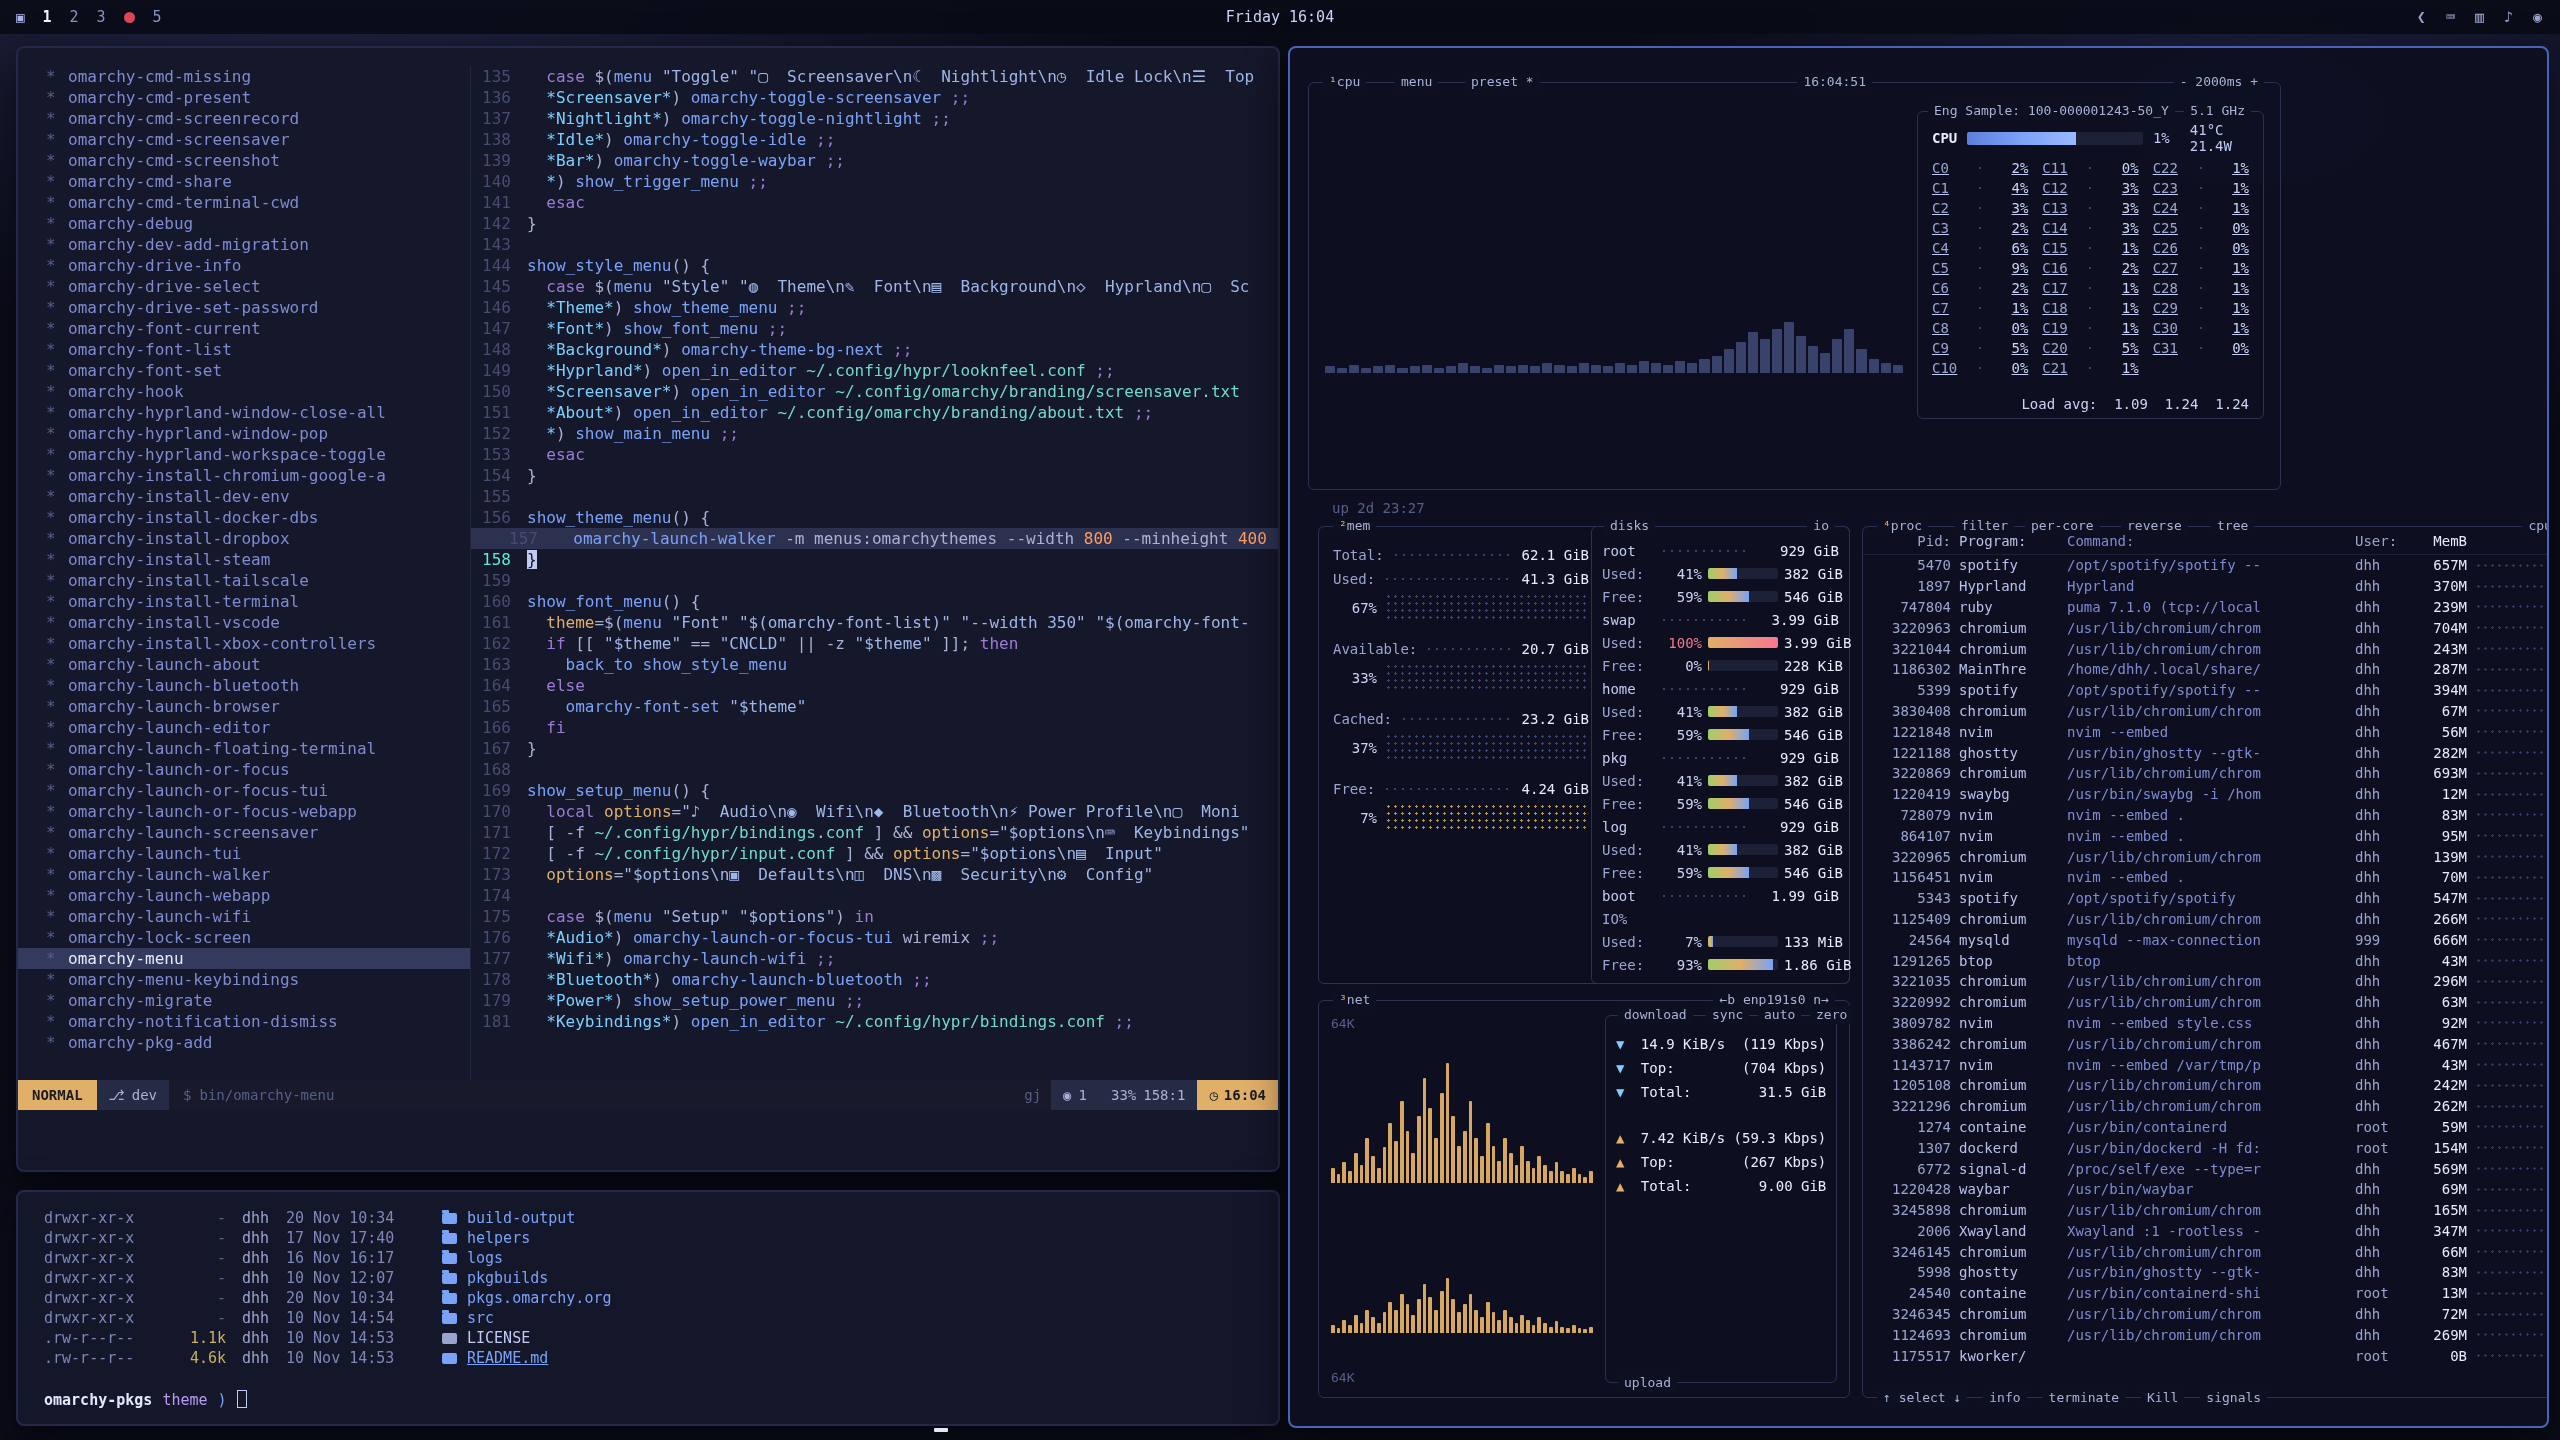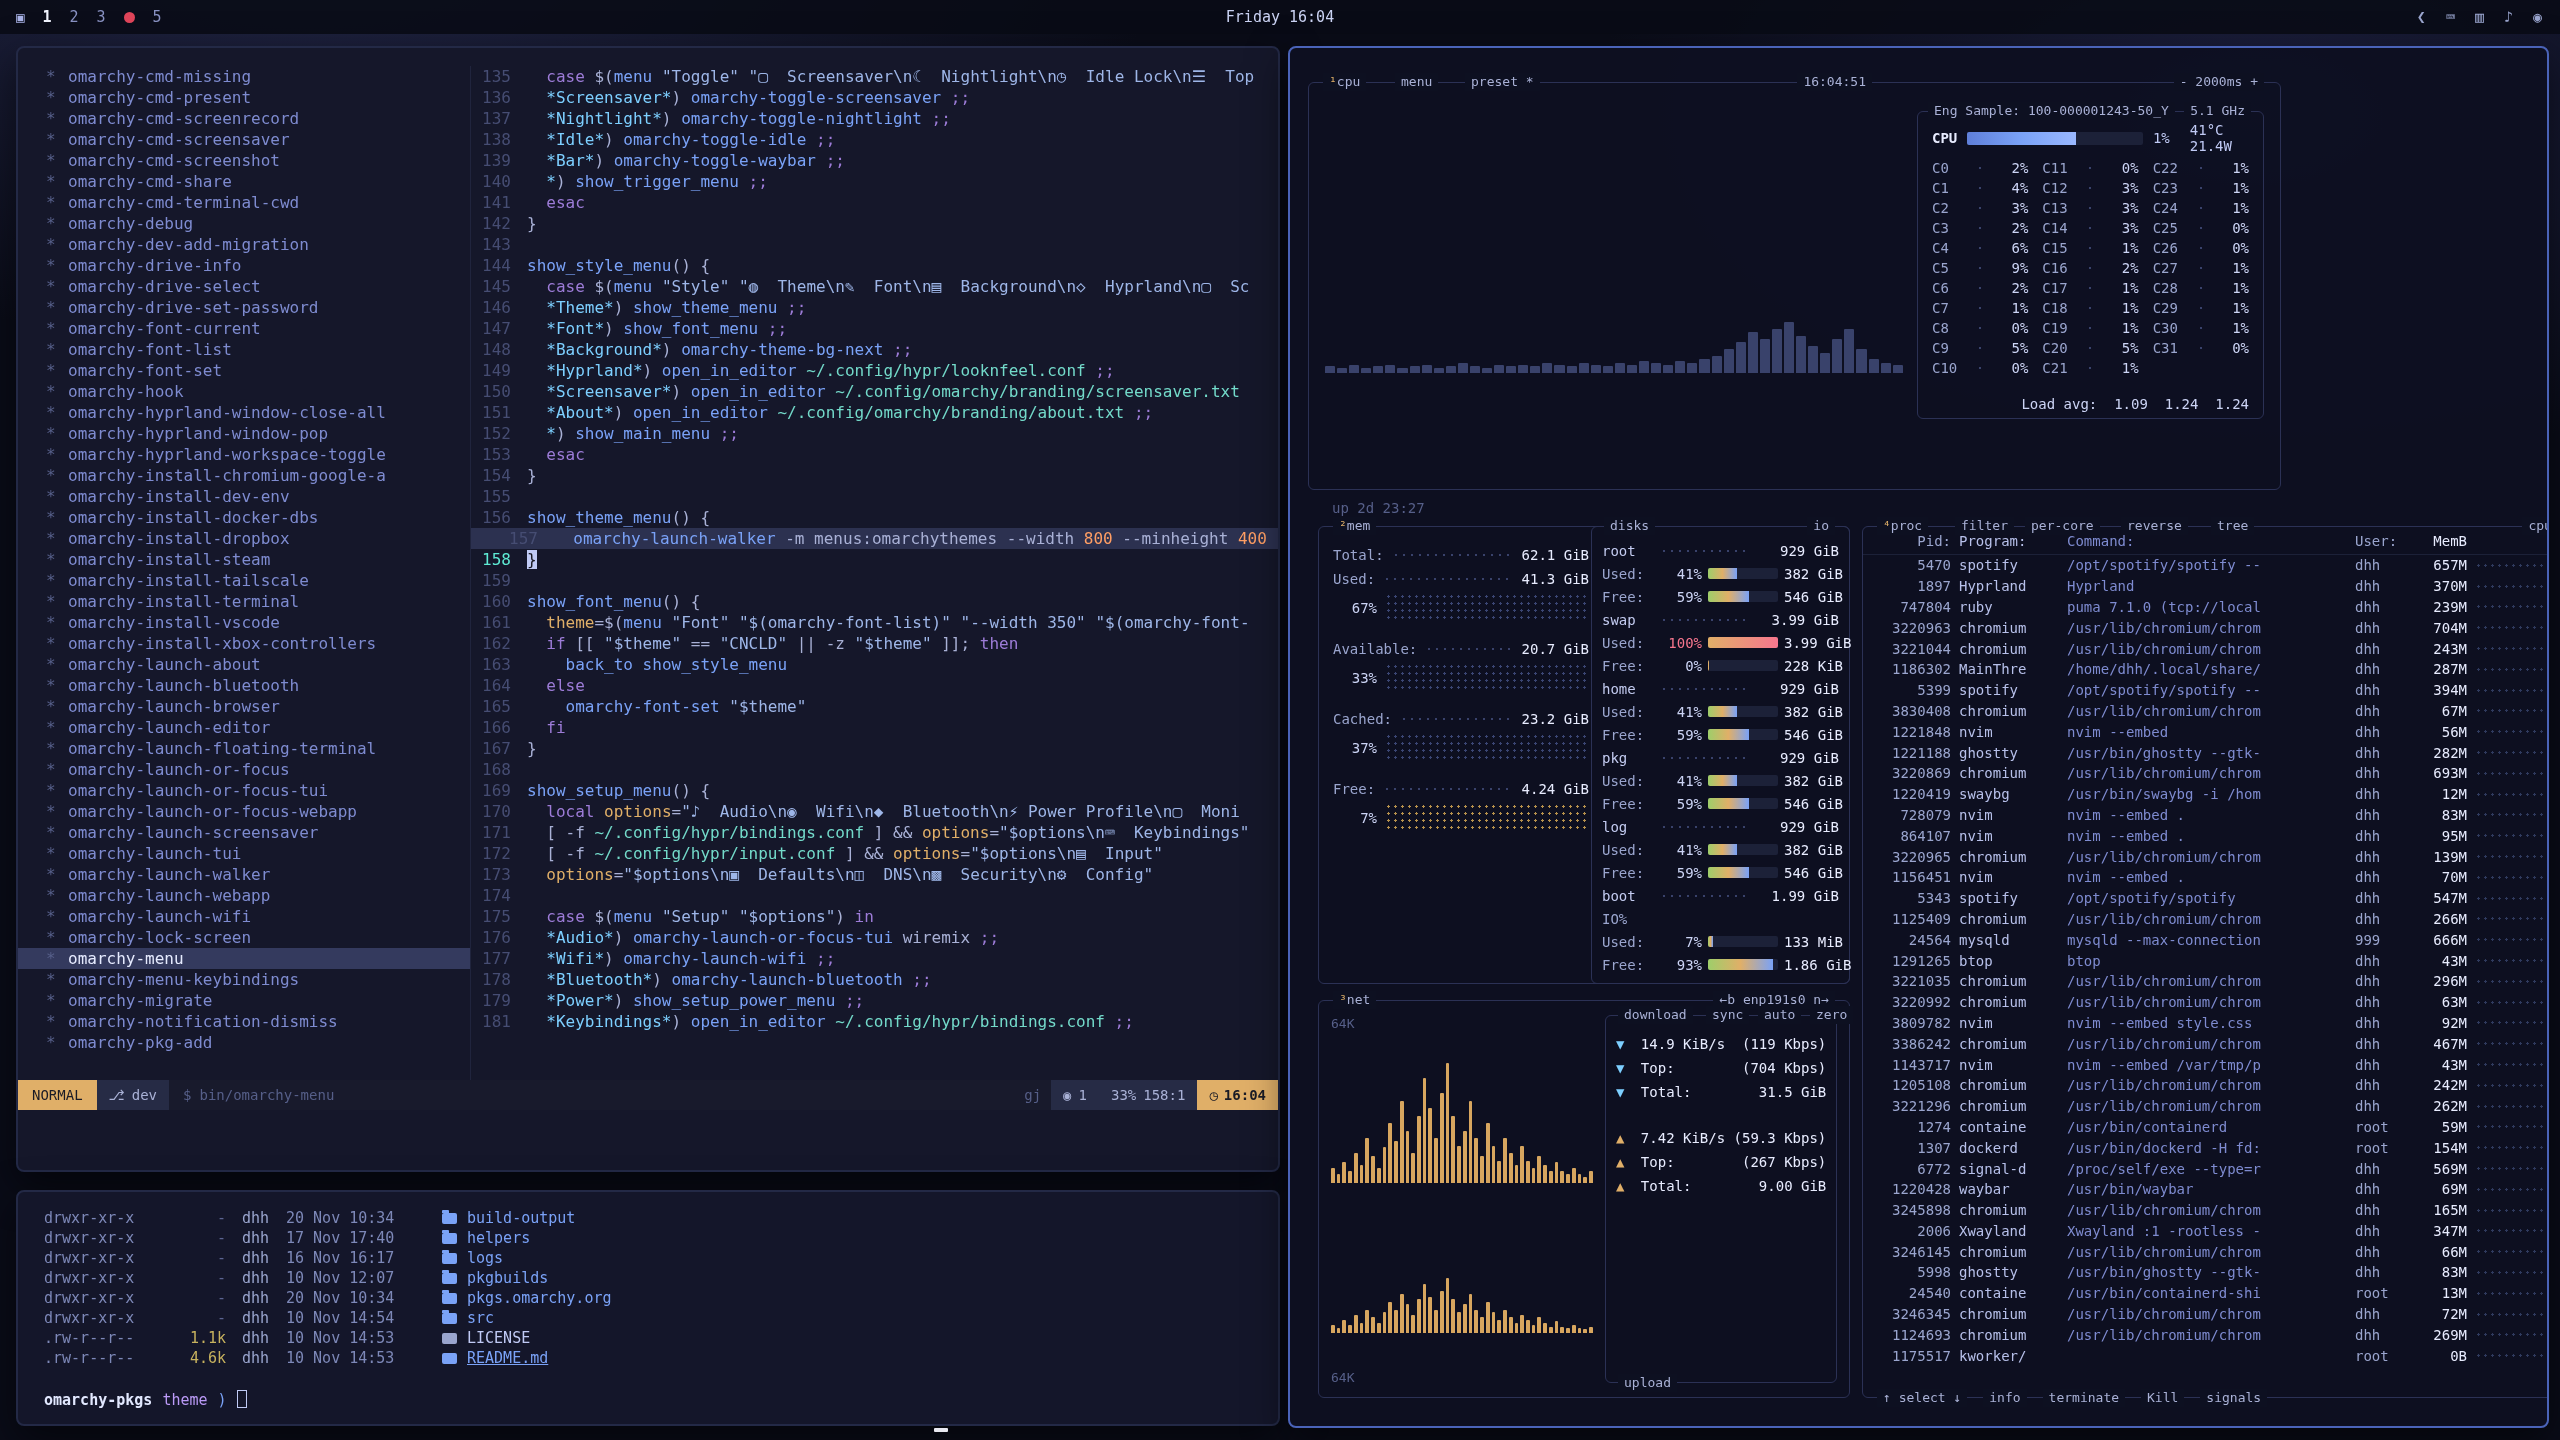--- a/index.html
+++ b/index.html
@@ -46,21 +46,21 @@
   .cl .gut{ flex:none; width:56px; text-align:right; padding-right:16px; color:#464d73; }
   .cl .seg{ flex:1; overflow:hidden; }
   .cl.hl{ background:#2c3150;padding-left:27px; }
   .cl.cur .gut{ color:#5eead4; }
   .tk-k{ color:#9d7cd8; } .tk-f{ color:#7aa2f7; } .tk-c{ color:#7aa2f7; }
   .tk-t{ color:#7dcfff; } .tk-s{ color:#9eb6e8; } .tk-g{ color:#73daca; }
   .tk-v{ color:#e0af68; } .tk-m{ color:#ff9e64; } .tk-o{ color:#9d7cd8; }
   .tk-n{ color:#a9b1d6; } .tk-x{ background:#c0caf5; color:#16161e; }
 
   .statusline{ height:30px; flex:none; background:#181a2c; display:flex; align-items:stretch; font-size:14px; }
-  .sl-mode{ background:#e0af68; color:#1a1b26; font-weight:normal; padding:9px 14px; display:flex; align-items:center; }
+  .sl-mode{ background:#e0af68; color:#1a1b26; font-weight:bold; padding:9px 14px; display:flex; align-items:center; }
   .sl-seg{ background:#262b45; color:#a9b1d6; padding:0 12px; display:flex; align-items:center; gap:7px; }
   .sl-file{ color:#565f89; padding:0 14px; display:flex; align-items:center; gap:8px; }
   .sl-spacer{ flex:1; }
   .sl-macro{ color:#565f89; display:flex; align-items:center; padding:0 10px; }
   .sl-clock{ background:#e0af68; color:#1a1b26; font-weight:bold; padding:0 12px; display:flex; align-items:center; gap:6px; }
   .cmdline{ height:60px; flex:none; }
 
   
   .term-body{ padding:16px 0 0 26px; font-size:15px; line-height:20px; }
   .trow{ display:flex; white-space:pre; height:20px; align-items:center; }
@@ -99,21 +99,21 @@
   .cpu-box{ left:18px; top:34px; width:973px; height:408px; }
   .cpu-graph{ position:absolute; left:16px; top:120px; width:578px; height:170px; }
   .cpu-inner{ position:absolute; left:608px; top:28px; right:16px; height:308px;
     border:1px solid #2b3155; border-radius:6px; padding:14px 14px 8px; }
   .cpu-row{ display:flex; align-items:center; height:24px; gap:10px; }
   .cpu-lbl{ color:#e8ecff; font-weight:bold; }
   .meterbar{ width:250px; height:13px; background:#1c2138; border-radius:2px; overflow:hidden; }
   .meterbar i{ display:block; height:100%; background:linear-gradient(90deg,#5f7fd9,#7aa2f7,#9ab8ff); }
   .lead{ flex:1; background-image:radial-gradient(circle,#39426b 1.2px,transparent 1.4px);
     background-size:8px 8px; background-position:0 center; background-repeat:repeat-x; height:8px; }
-  .cores{ display:flex; margin-top:8px; gap:14px; }
+  .cores{ display:flex; margin-top:8px; gap:14px;text-decoration:underline; }
   .corecol{ flex:1; }
   .corerow{ display:flex; align-items:center; height:20px; gap:8px; }
   .corerow .cn{ width:36px; color:#9aa5ce; }
   .corerow .cp{ width:34px; text-align:right; color:#ccd4f5; }
   .loadavg{ position:absolute; right:14px; bottom:6px; color:#ccd4f5; white-space:pre; }
   .uptime{ position:absolute; left:42px; top:452px; color:#565f89; }
 
   
   .mem-box{ left:28px; top:478px; width:532px; height:458px; }
   .mem-left{ position:absolute; left:14px; top:16px; width:256px; bottom:10px; }

